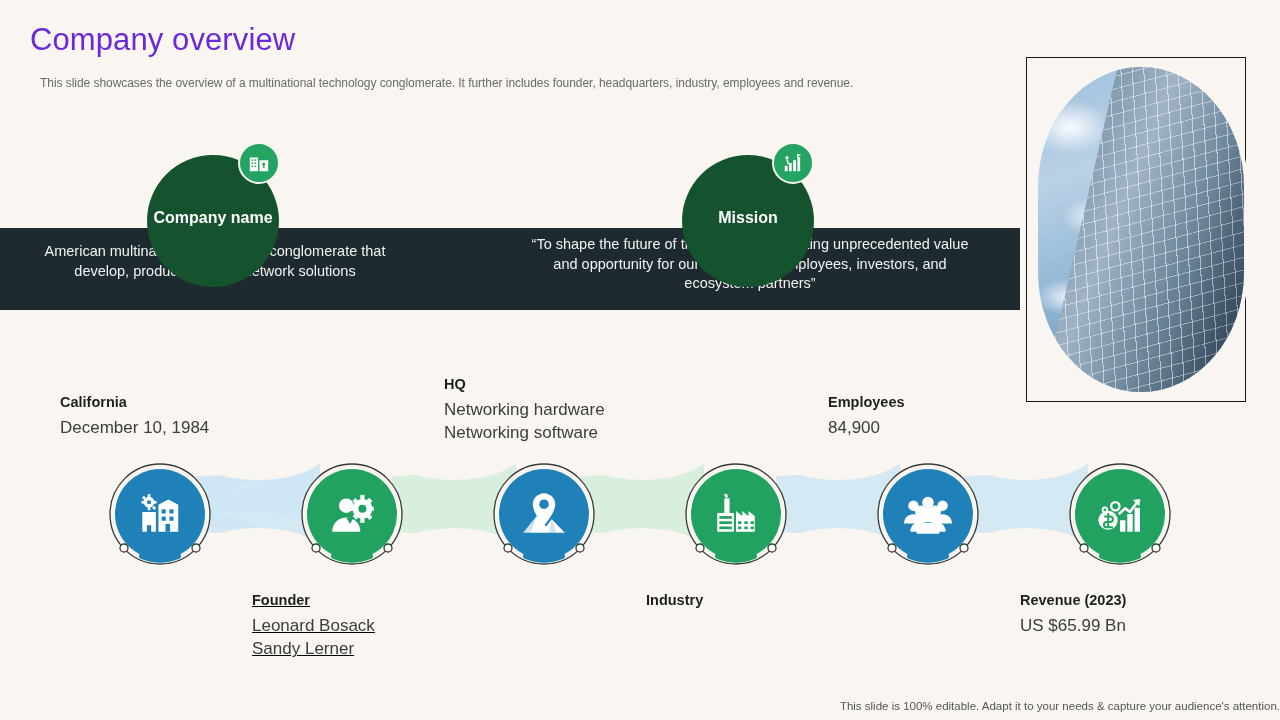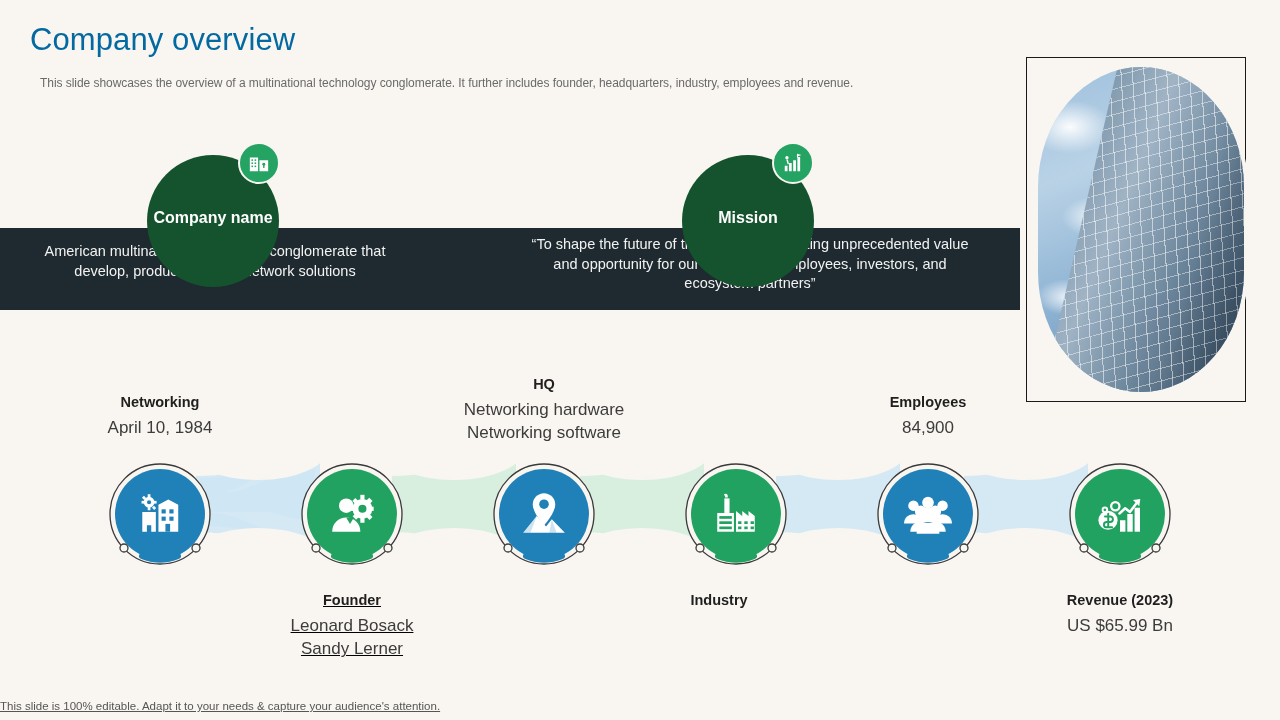--- a/index.html
+++ b/index.html
@@ -10,21 +10,21 @@
     position: relative;
     overflow: hidden;
   }
 
   
   #slide-title {
     position: absolute;
     left: 30px; top: 22px;
     font-size: 31px;
     font-weight: 400;
-    color: #0369a1;
+    color: #6d28d9;
     letter-spacing: .1px;
   }
   #slide-subtitle {
     position: absolute;
     left: 40px; top: 76px;
     font-size: 12px;
     color: #6a6a6a;
     letter-spacing: -.05px;
   }
 
@@ -147,49 +147,48 @@
   .node .ring { position: absolute; left: 0; top: 0; width: 108px; height: 108px; }
   .node .ring circle.outline { fill: none; stroke: #3a3a3a; stroke-width: 1.3; }
   .node .ring circle.cap { fill: #f9f6f1; stroke: #3a3a3a; stroke-width: 1.3; }
   .node .ring path.arc { fill: none; stroke-width: 6; stroke-linecap: round; }
   .node.blue .ring path.arc { stroke: #2080b8; }
   .node.green .ring path.arc { stroke: #22a261; }
 
   .connector { position: absolute; z-index: 1; }
 
   
-  .label { position: absolute; text-align: center; z-index: 3; }
+  .label { position: absolute; text-align: left; z-index: 3; }
   .label .lab-title {
     font-size: 14.5px;
     font-weight: bold;
     color: #1f1f1f;
     margin-bottom: 6px;
   }
   .label .lab-value {
     font-size: 17px;
     color: #3c3c3c;
     line-height: 1.38;
   }
 
   #label-established { left: 60px;  top: 394px; width: 200px; }
   #label-hq          { left: 444px; top: 376px; width: 200px; }
   #label-employees   { left: 828px; top: 394px; width: 200px; }
   #label-founder     { left: 252px; top: 592px; width: 200px; text-decoration: underline; }
-  #label-industry    { left: 619px; top: 592px; width: 200px; }
+  #label-industry    { left: 646px; top: 592px; width: 200px; }
   #label-revenue     { left: 1020px; top: 592px; width: 200px; }
 
   
   #footer-note {
     position: absolute;
     left: 0; top: 700px;
     width: 1280px;
-    text-align: left;
+    text-align: right;
     font-size: 11.5px;
     color: #565656;
-    text-decoration: underline;
   }
 </style>
 </head>
 <body>
 
 <div id="slide-title">Company overview</div>
 <div id="slide-subtitle">This slide showcases the overview of a multinational technology conglomerate. It further includes founder, headquarters, industry, employees and revenue.</div>
 
 <svg class="connector" style="left:0; top:440px; width:1280px; height:140px;" viewBox="0 0 1280 140">
   <path d="M205,55 C255,55 265,30 315,30 L315,80 C265,80 255,55 205,55 Z" fill="#cfe6f5"></path>
@@ -401,22 +400,22 @@
   </div>
   <svg class="ring" viewBox="0 0 108 108">
     <circle class="outline" cx="54" cy="54" r="50"></circle>
     <path class="arc" d="M36 96 A46 46 0 0 0 72 96"></path>
     <circle class="cap" cx="18" cy="88" r="4"></circle>
     <circle class="cap" cx="90" cy="88" r="4"></circle>
   </svg>
 </div>
 
 <div class="label" id="label-established">
-  <div class="lab-title">Networking</div>
-  <div class="lab-value">April 10, 1984</div>
+  <div class="lab-title">California</div>
+  <div class="lab-value">December 10, 1984</div>
 </div>
 
 <div class="label" id="label-hq">
   <div class="lab-title">HQ</div>
   <div class="lab-value">Networking hardware<br>Networking software</div>
 </div>
 
 <div class="label" id="label-employees">
   <div class="lab-title">Employees</div>
   <div class="lab-value">84,900</div>

